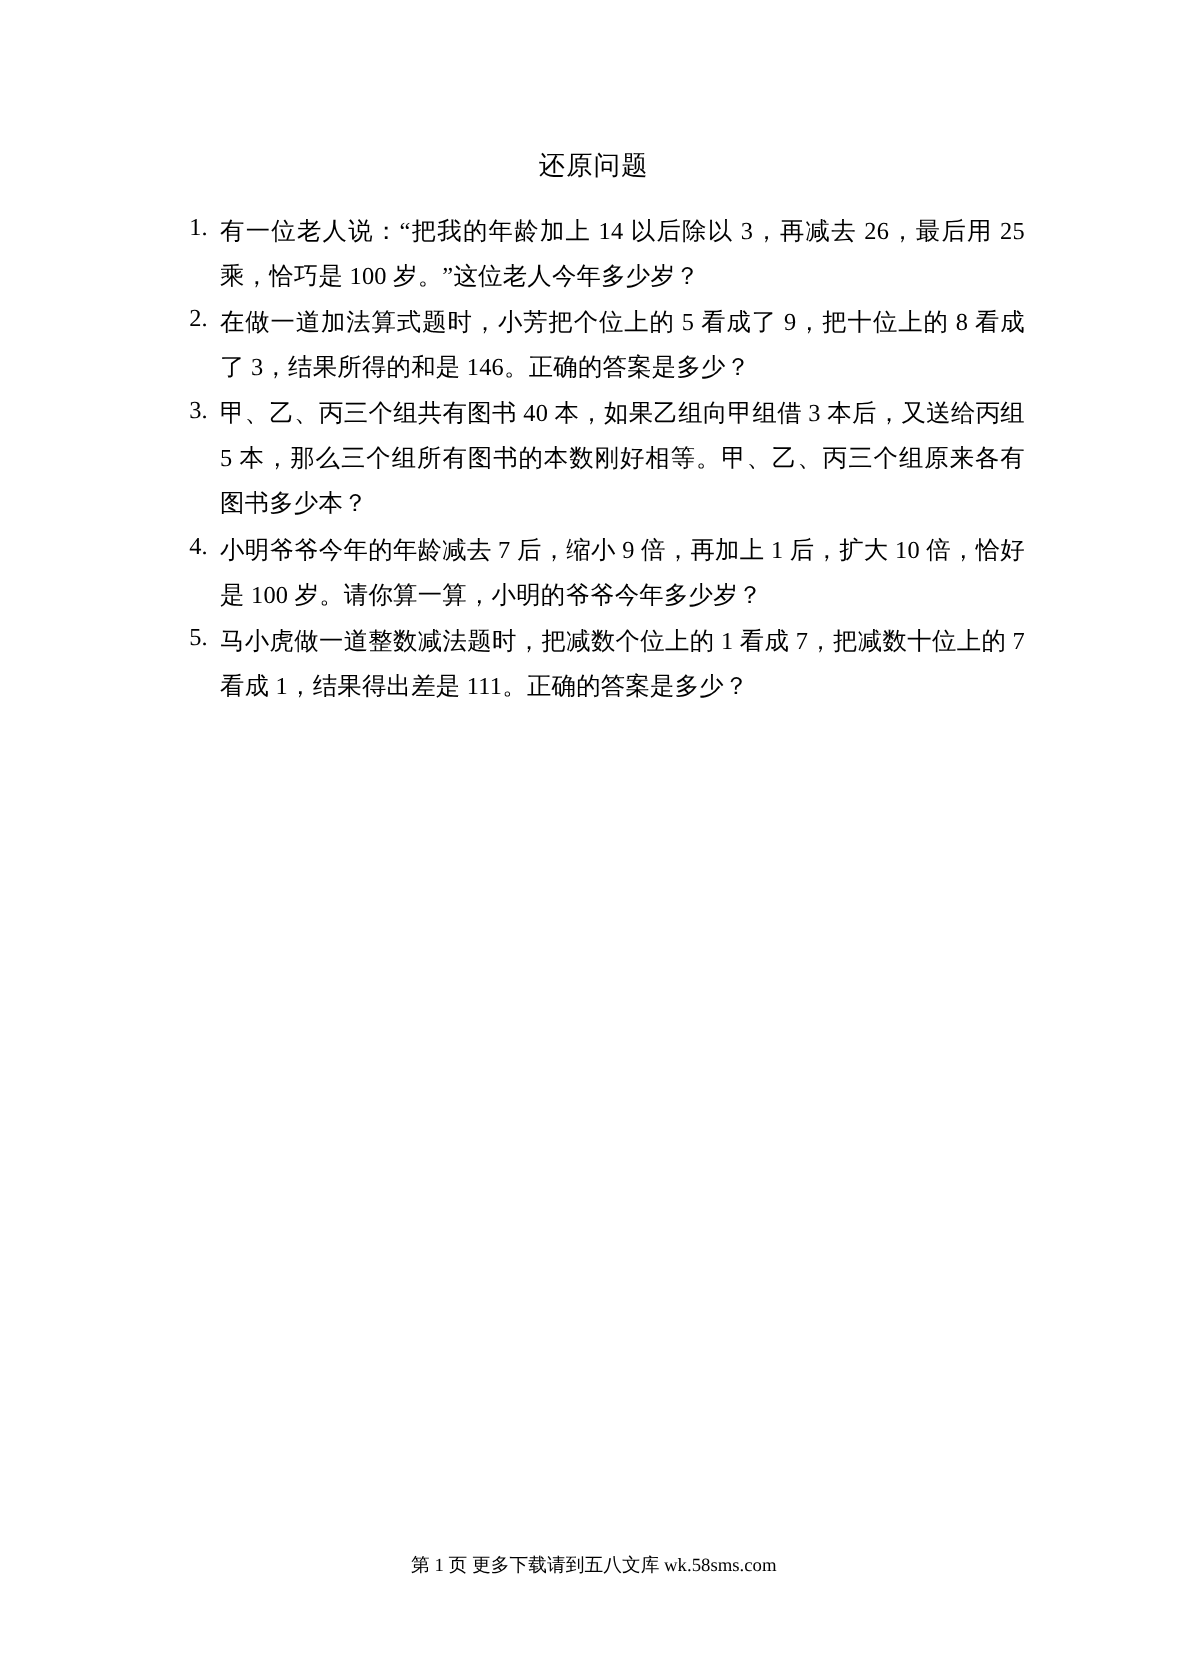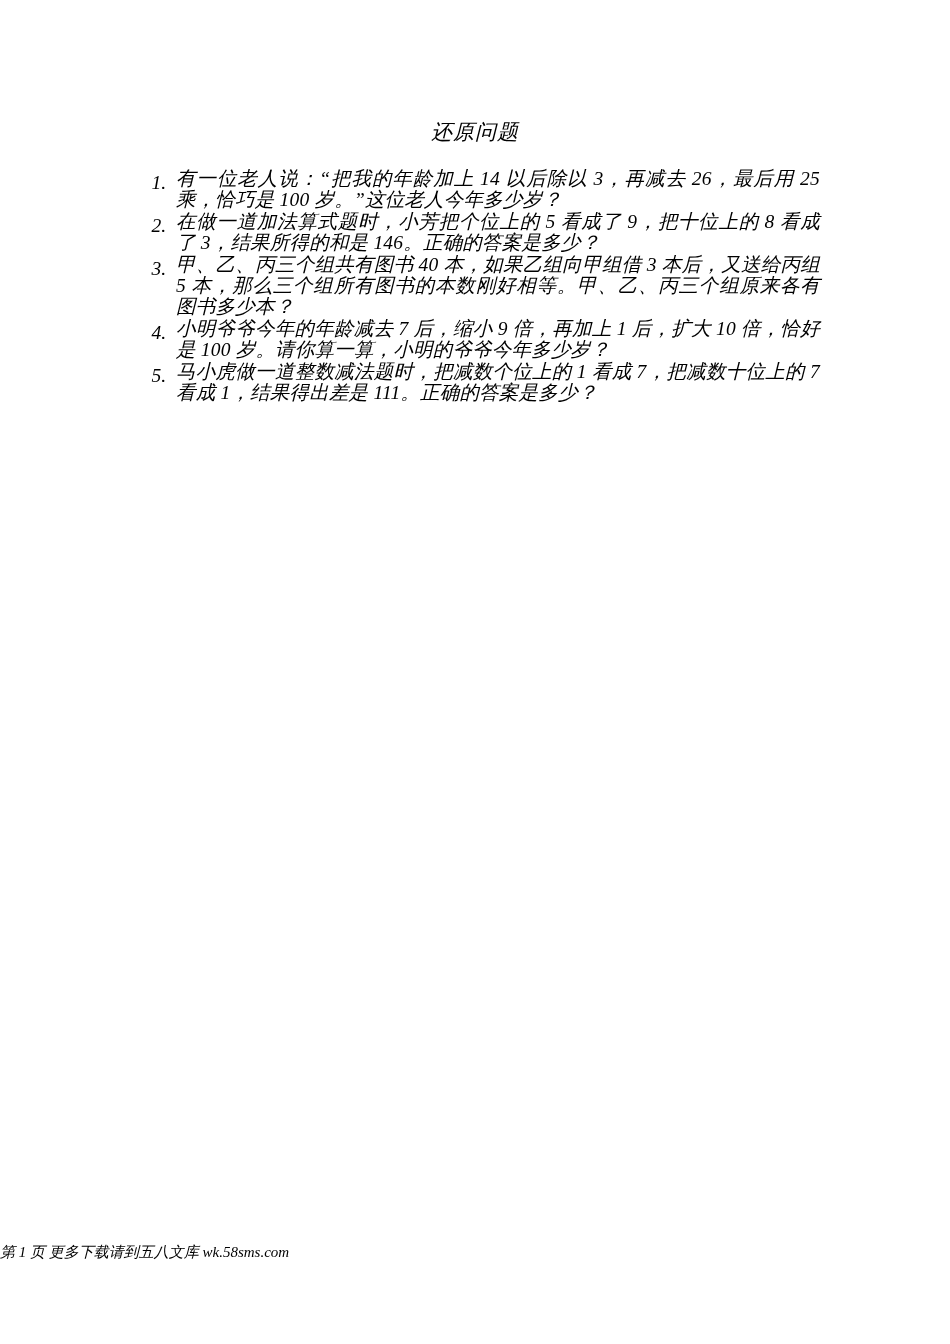--- a/index.html
+++ b/index.html
@@ -13,21 +13,20 @@
     font-family: "Liberation Serif", "DejaVu Serif", serif;
     color: #000000;
     position: relative;
     overflow: hidden;
   }
   .page {
     position: relative;
     width: 950px;
     height: 1188px;
     box-sizing: border-box;
-    font-style: italic;
   }
   .doc-title {
     text-align: center;
     font-size: 21px;
     font-weight: normal;
     margin: 0;
     padding-top: 118px;
     letter-spacing: 1px;
     font-family: "Liberation Serif", "DejaVu Serif", serif;
   }
@@ -53,28 +52,29 @@
     text-align: right;
     padding-right: 10px;
     font-size: 19.5px;
     line-height: 29px;
   }
   .item-text {
     flex: 1 1 auto;
     text-align: justify;
     text-justify: inter-ideograph;
     font-size: 19.5px;
-    line-height: 21px;
+    line-height: 36px;
     letter-spacing: 0.2px;
   }
   .footer {
     position: absolute;
     left: 0;
     right: 0;
     top: 1243px;
+    text-align: center;
     font-size: 15px;
     font-family: "Liberation Serif", "DejaVu Serif", serif;
     color: #000000;
   }
   .footer span { white-space: nowrap; }
 </style>
 </head>
 <body>
 
 <div class="page">

